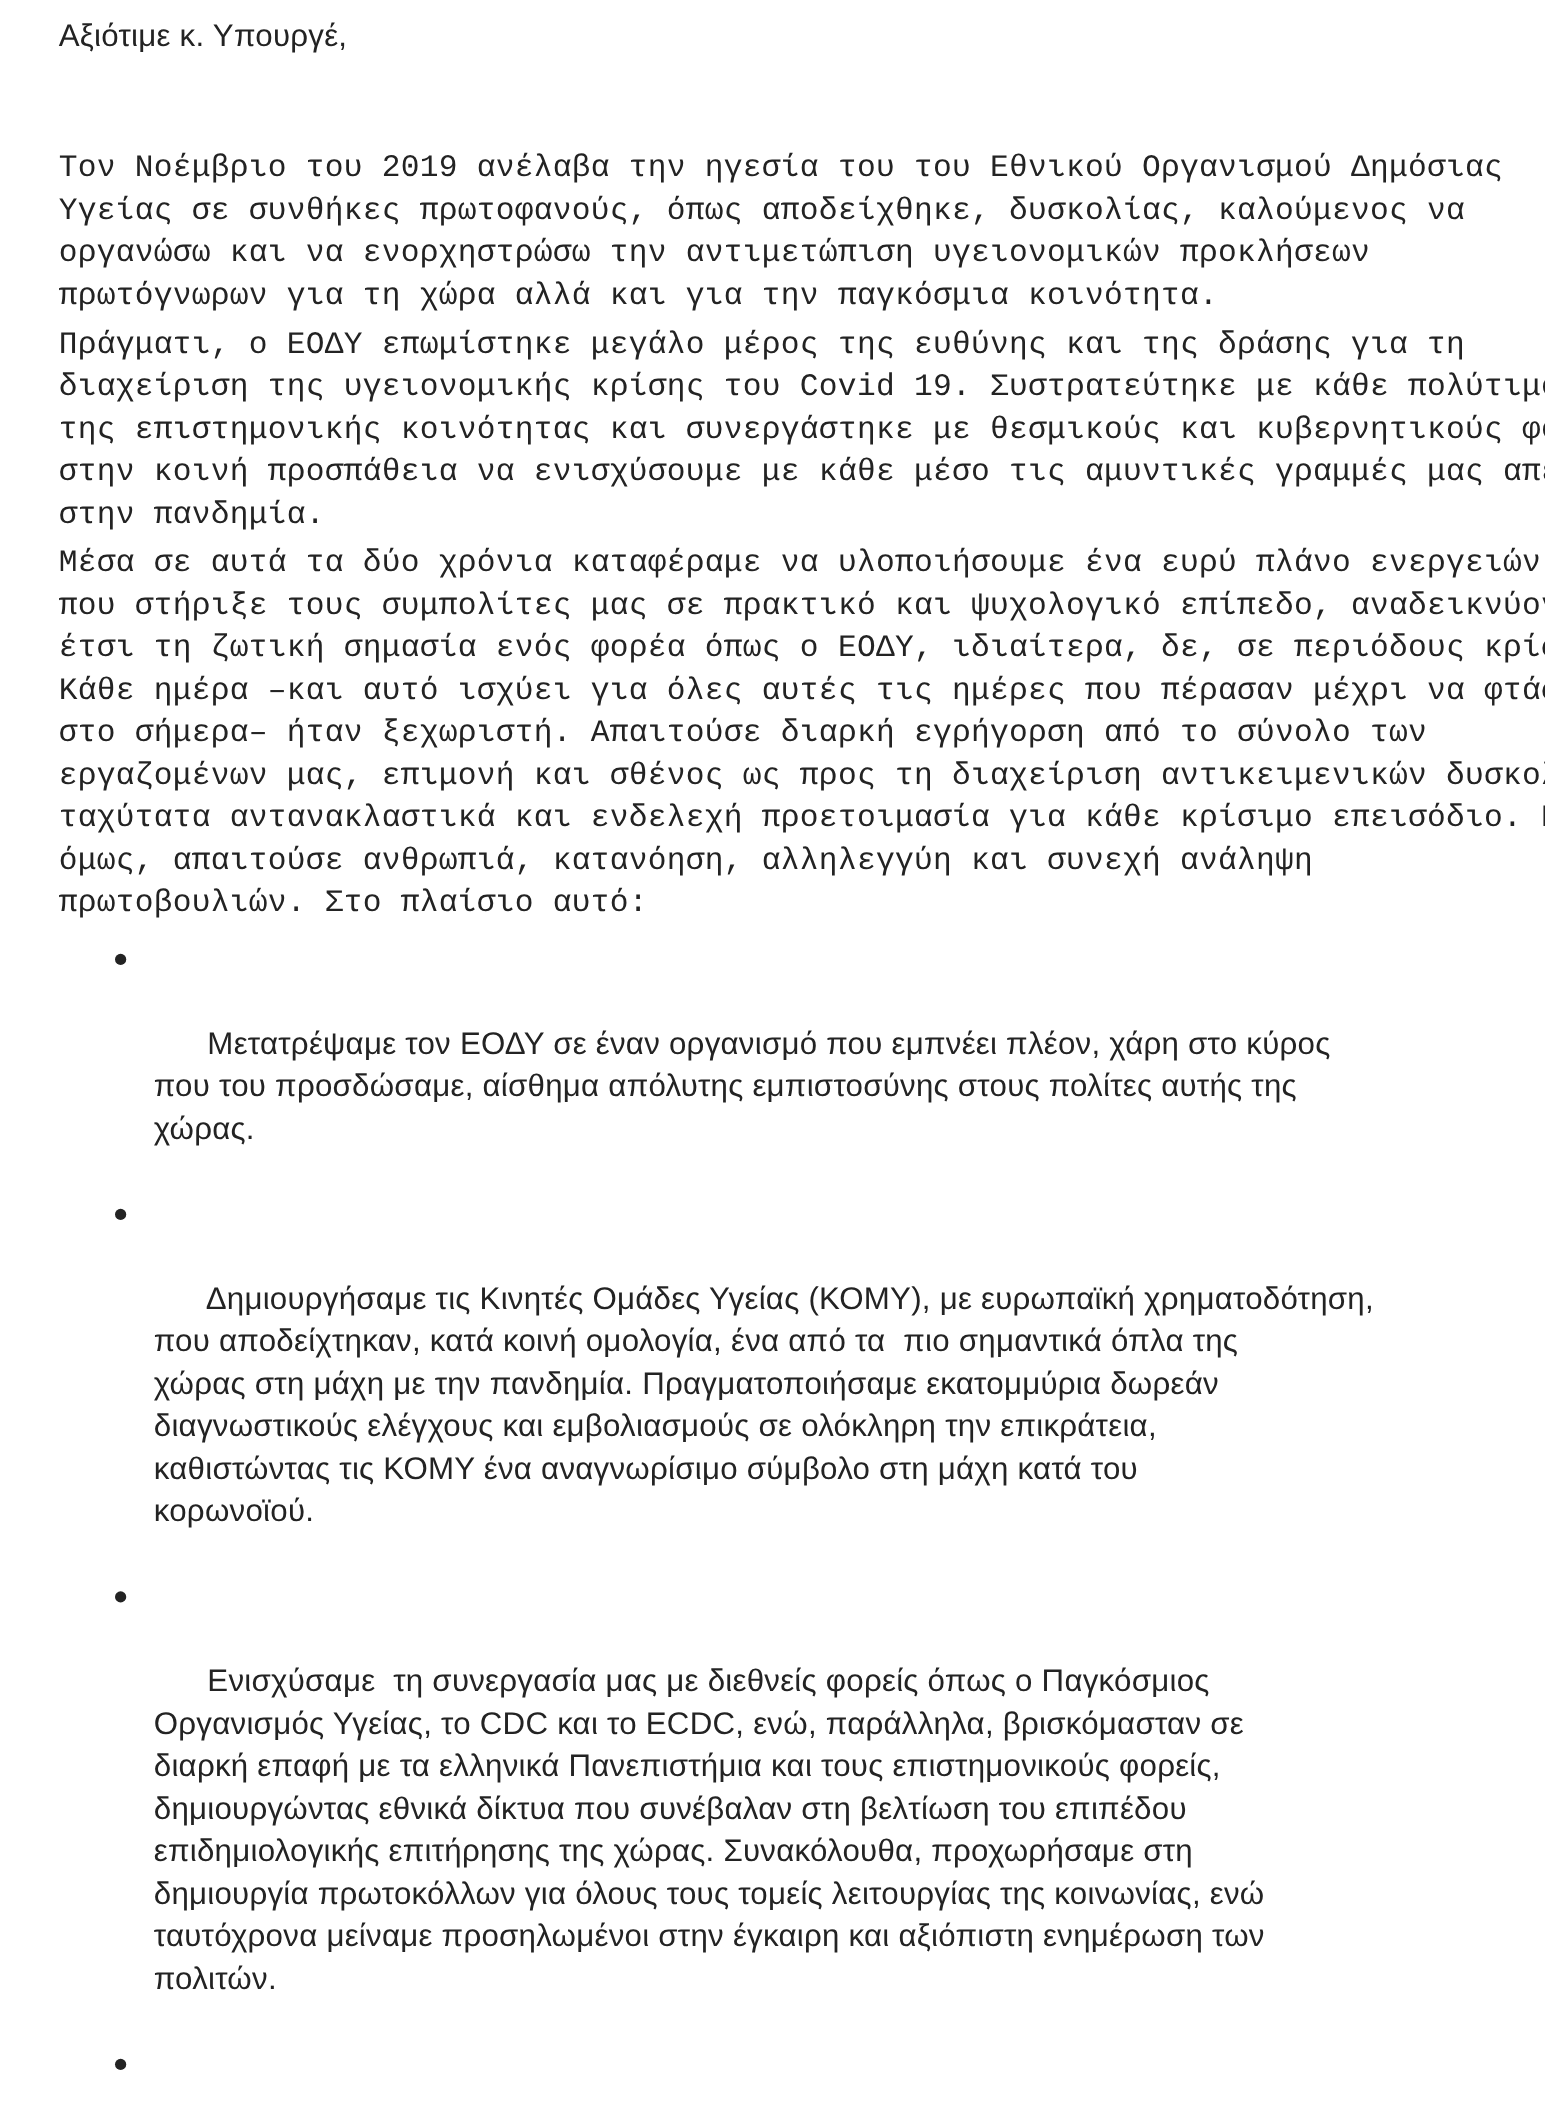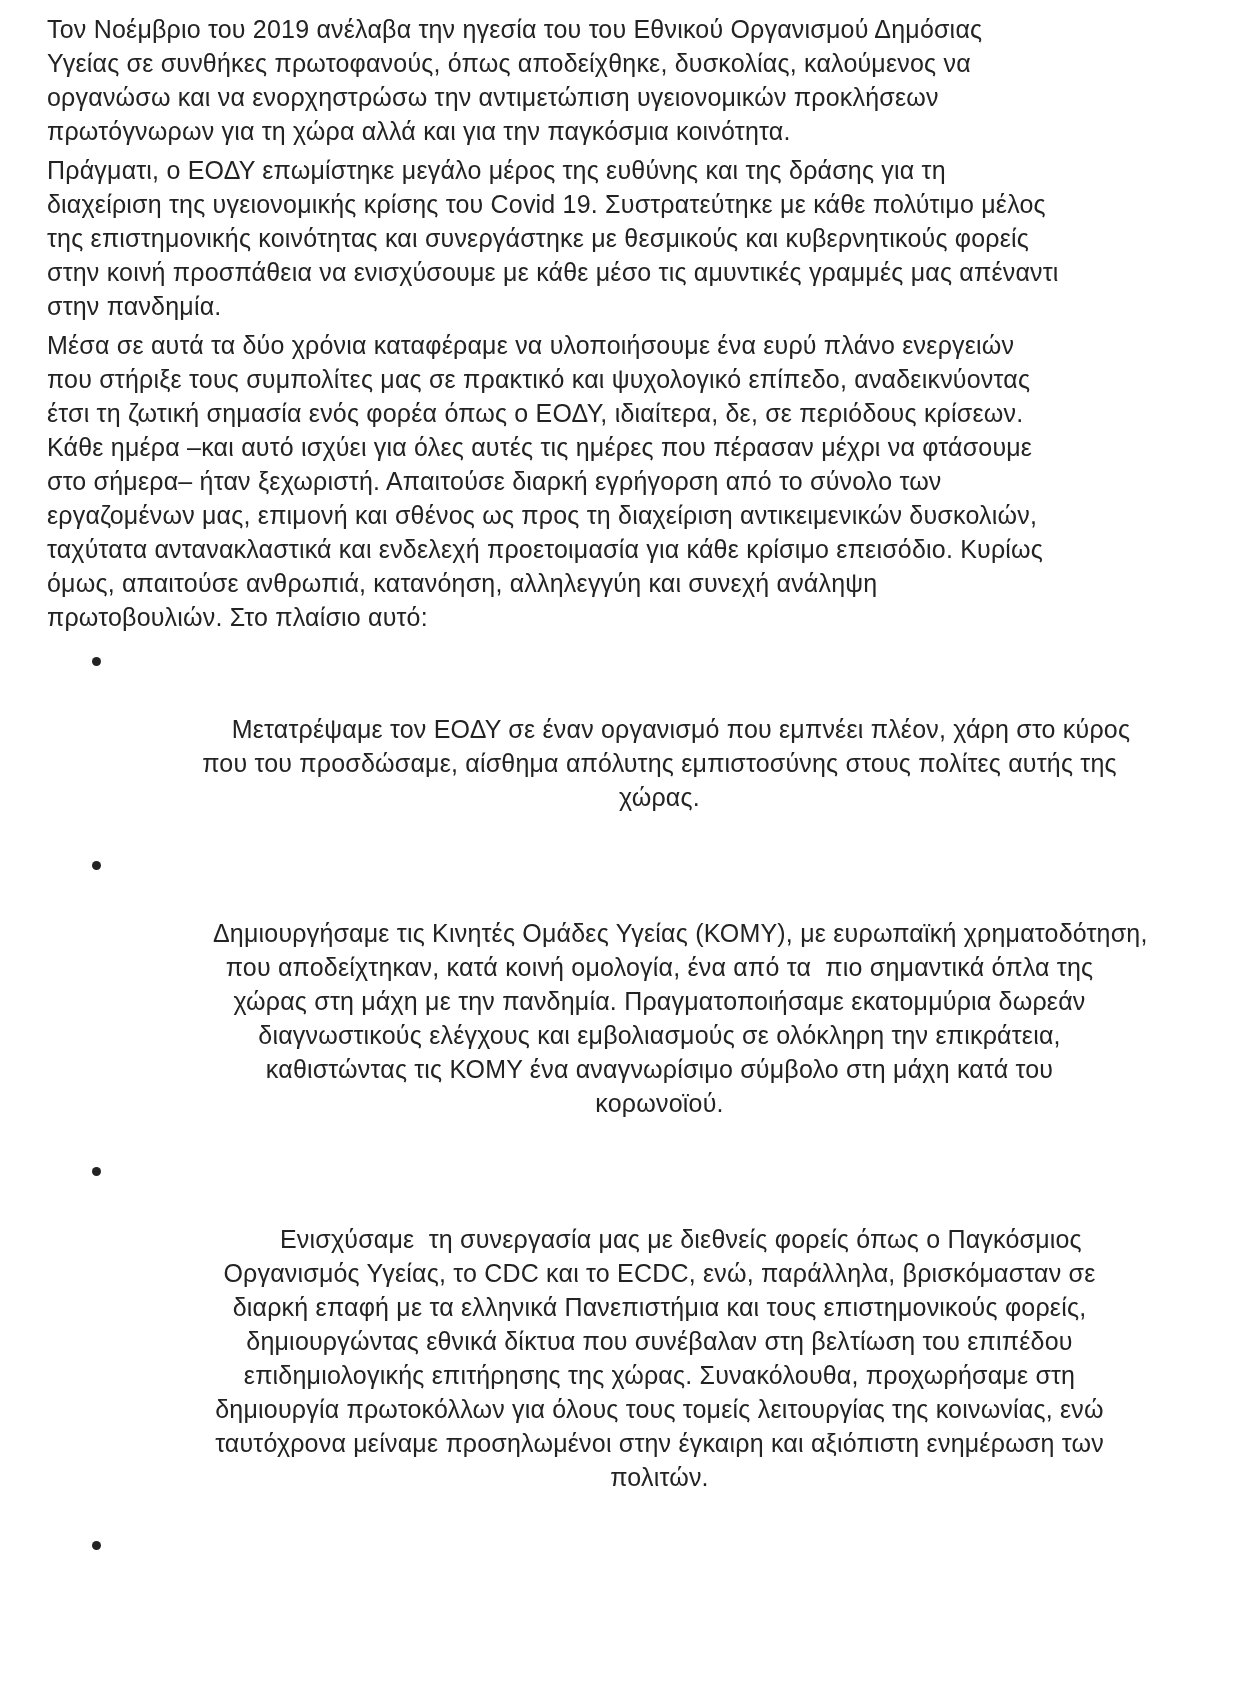--- a/index.html
+++ b/index.html
@@ -27,50 +27,51 @@
     line-height: 34px;
     white-space: pre;
     letter-spacing: 0.2px;
   }
   .para {
     margin: 0 0 5px 0;
     font-size: 25px;
     line-height: 34px;
     white-space: pre;
     letter-spacing: 0.2px;
+    font-family: Liberation Mono, monospace;
   }
   .bullets {
     list-style: none;
     margin: 10px 0 0 0;
     padding: 0;
   }
   .bullets li {
     position: relative;
     padding-left: 76px;
     font-size: 25px;
     line-height: 34px;
     white-space: pre;
     letter-spacing: 0.2px;
-    text-align: center;
   }
   .bullet-marker {
     position: absolute;
     left: 45px;
     top: 13px;
     width: 9px;
     height: 9px;
     border-radius: 50%;
     background: #232323;
   }
 </style>
 </head>
 <body>
 
 <div class="page">
 
+  <p class="salutation">Αξιότιμε κ. Υπουργέ,</p>
 
   <p class="para">Τον Νοέμβριο του 2019 ανέλαβα την ηγεσία του του Εθνικού Οργανισμού Δημόσιας
 Υγείας σε συνθήκες πρωτοφανούς, όπως αποδείχθηκε, δυσκολίας, καλούμενος να
 οργανώσω και να ενορχηστρώσω την αντιμετώπιση υγειονομικών προκλήσεων
 πρωτόγνωρων για τη χώρα αλλά και για την παγκόσμια κοινότητα.</p>
 
   <p class="para">Πράγματι, ο ΕΟΔΥ επωμίστηκε μεγάλο μέρος της ευθύνης και της δράσης για τη
 διαχείριση της υγειονομικής κρίσης του Covid 19. Συστρατεύτηκε με κάθε πολύτιμο μέλος
 της επιστημονικής κοινότητας και συνεργάστηκε με θεσμικούς και κυβερνητικούς φορείς
 στην κοινή προσπάθεια να ενισχύσουμε με κάθε μέσο τις αμυντικές γραμμές μας απέναντι

